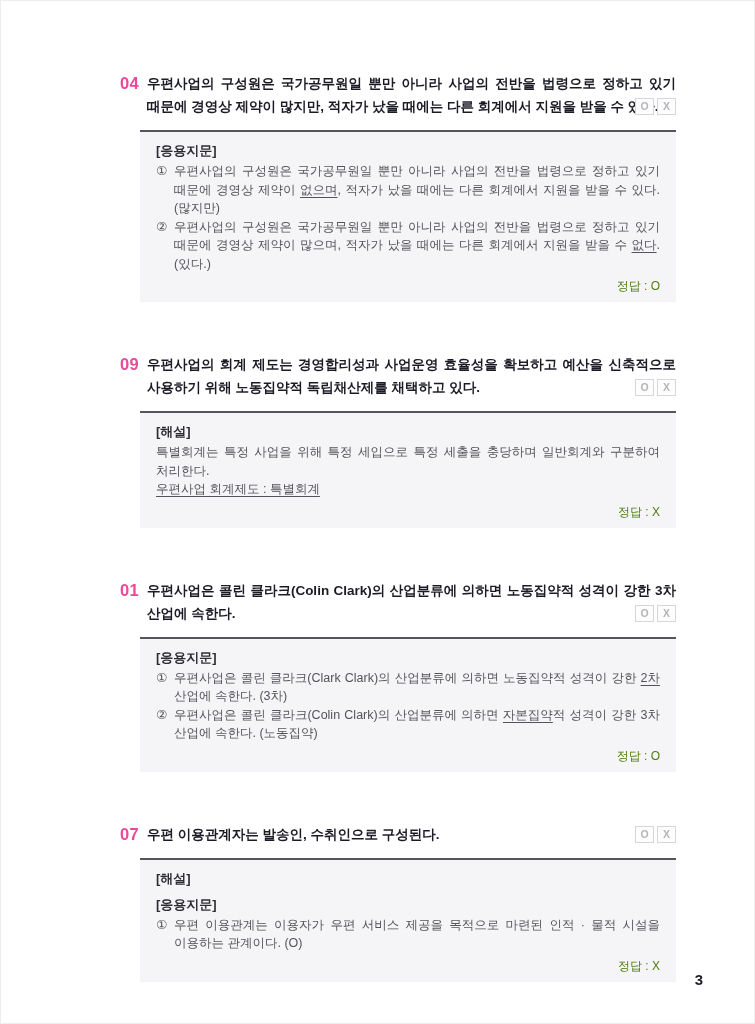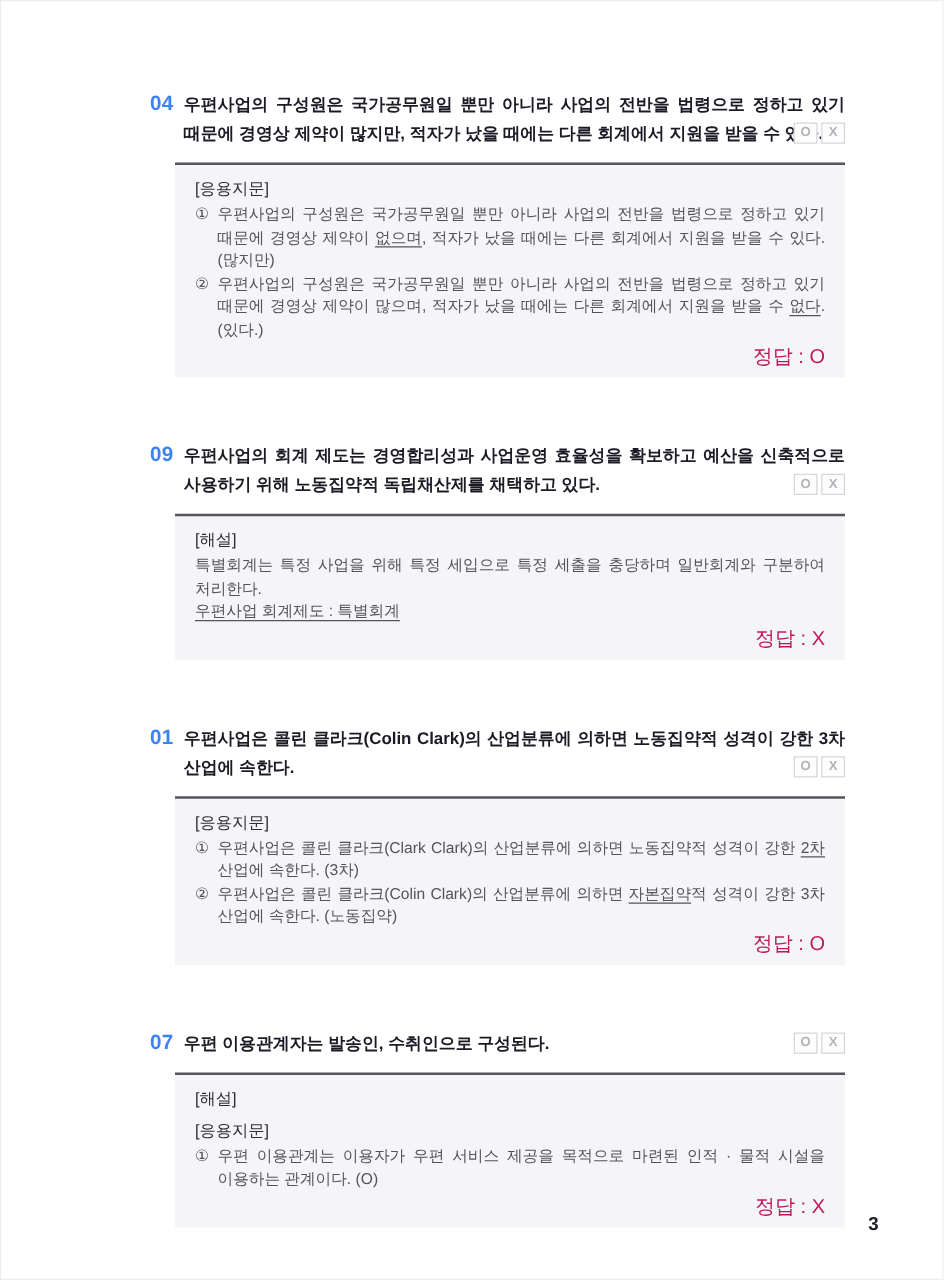--- a/index.html
+++ b/index.html
@@ -5,51 +5,51 @@
   html,body{margin:0;padding:0;background:#ffffff;}
   .page{
     position:relative;width:755px;height:1024px;background:#ffffff;
     font-family:"Liberation Sans","DejaVu Sans",sans-serif;
     overflow:hidden;box-shadow:inset 0 0 0 1px #ededee;
   }
   .content{position:absolute;left:120px;top:72px;width:556px;}
   .question + .question{margin-top:51px;}
   .qhead{display:flex;}
   .qnum{
-    flex:none;width:27px;color:#3b82f6;font-weight:bold;
+    flex:none;width:27px;color:#ec4899;font-weight:bold;
     font-size:16.5px;line-height:23px;letter-spacing:.3px;
   }
   .qbody{flex:1;position:relative;}
   .qtext{
     margin:0;font-size:13.5px;font-weight:bold;color:#1b1b26;
     line-height:23px;text-align:justify;word-break:keep-all;
   }
   .ox{position:absolute;right:0;bottom:3px;display:flex;gap:3px;}
   .oxbtn{
     display:block;width:17px;height:15px;border:1px solid #d6d6db;
     background:#fdfdfe;color:#b3b3ba;font-size:10.5px;line-height:15px;
     text-align:center;font-weight:bold;cursor:pointer;
   }
   .box{
     margin-left:20px;margin-top:12px;background:#f5f5f7;
     border-top:2px solid #55555d;padding:7px 16px 8px 16px;
   }
   .box-heading{
-    font-size:13px;font-weight:normal;color:#2d2d35;line-height:19px;margin:2px 0;
+    font-size:13px;font-weight:bold;color:#2d2d35;line-height:19px;margin:2px 0;
   }
   .section + .section{margin-top:7px;}
   .item{display:flex;}
   .marker{flex:none;width:18px;font-size:12.5px;color:#53535b;line-height:18.5px;}
   .itext,.line{
     flex:1;margin:0;font-size:12.5px;color:#53535b;line-height:18.5px;
     text-align:justify;word-break:keep-all;
   }
   .u{text-decoration:underline;text-underline-offset:2.5px;}
   .answer{
-    text-align:right;font-size:16px;color:#be185d;line-height:16px;margin-top:5px;
+    text-align:right;font-size:12px;color:#4d7c0f;line-height:16px;margin-top:5px;
   }
   .page-number{
     position:absolute;right:52px;bottom:36px;font-size:15px;
     font-weight:bold;color:#1d1d24;
   }
 </style>
 </head>
 <body>
 
 <div class="page">

